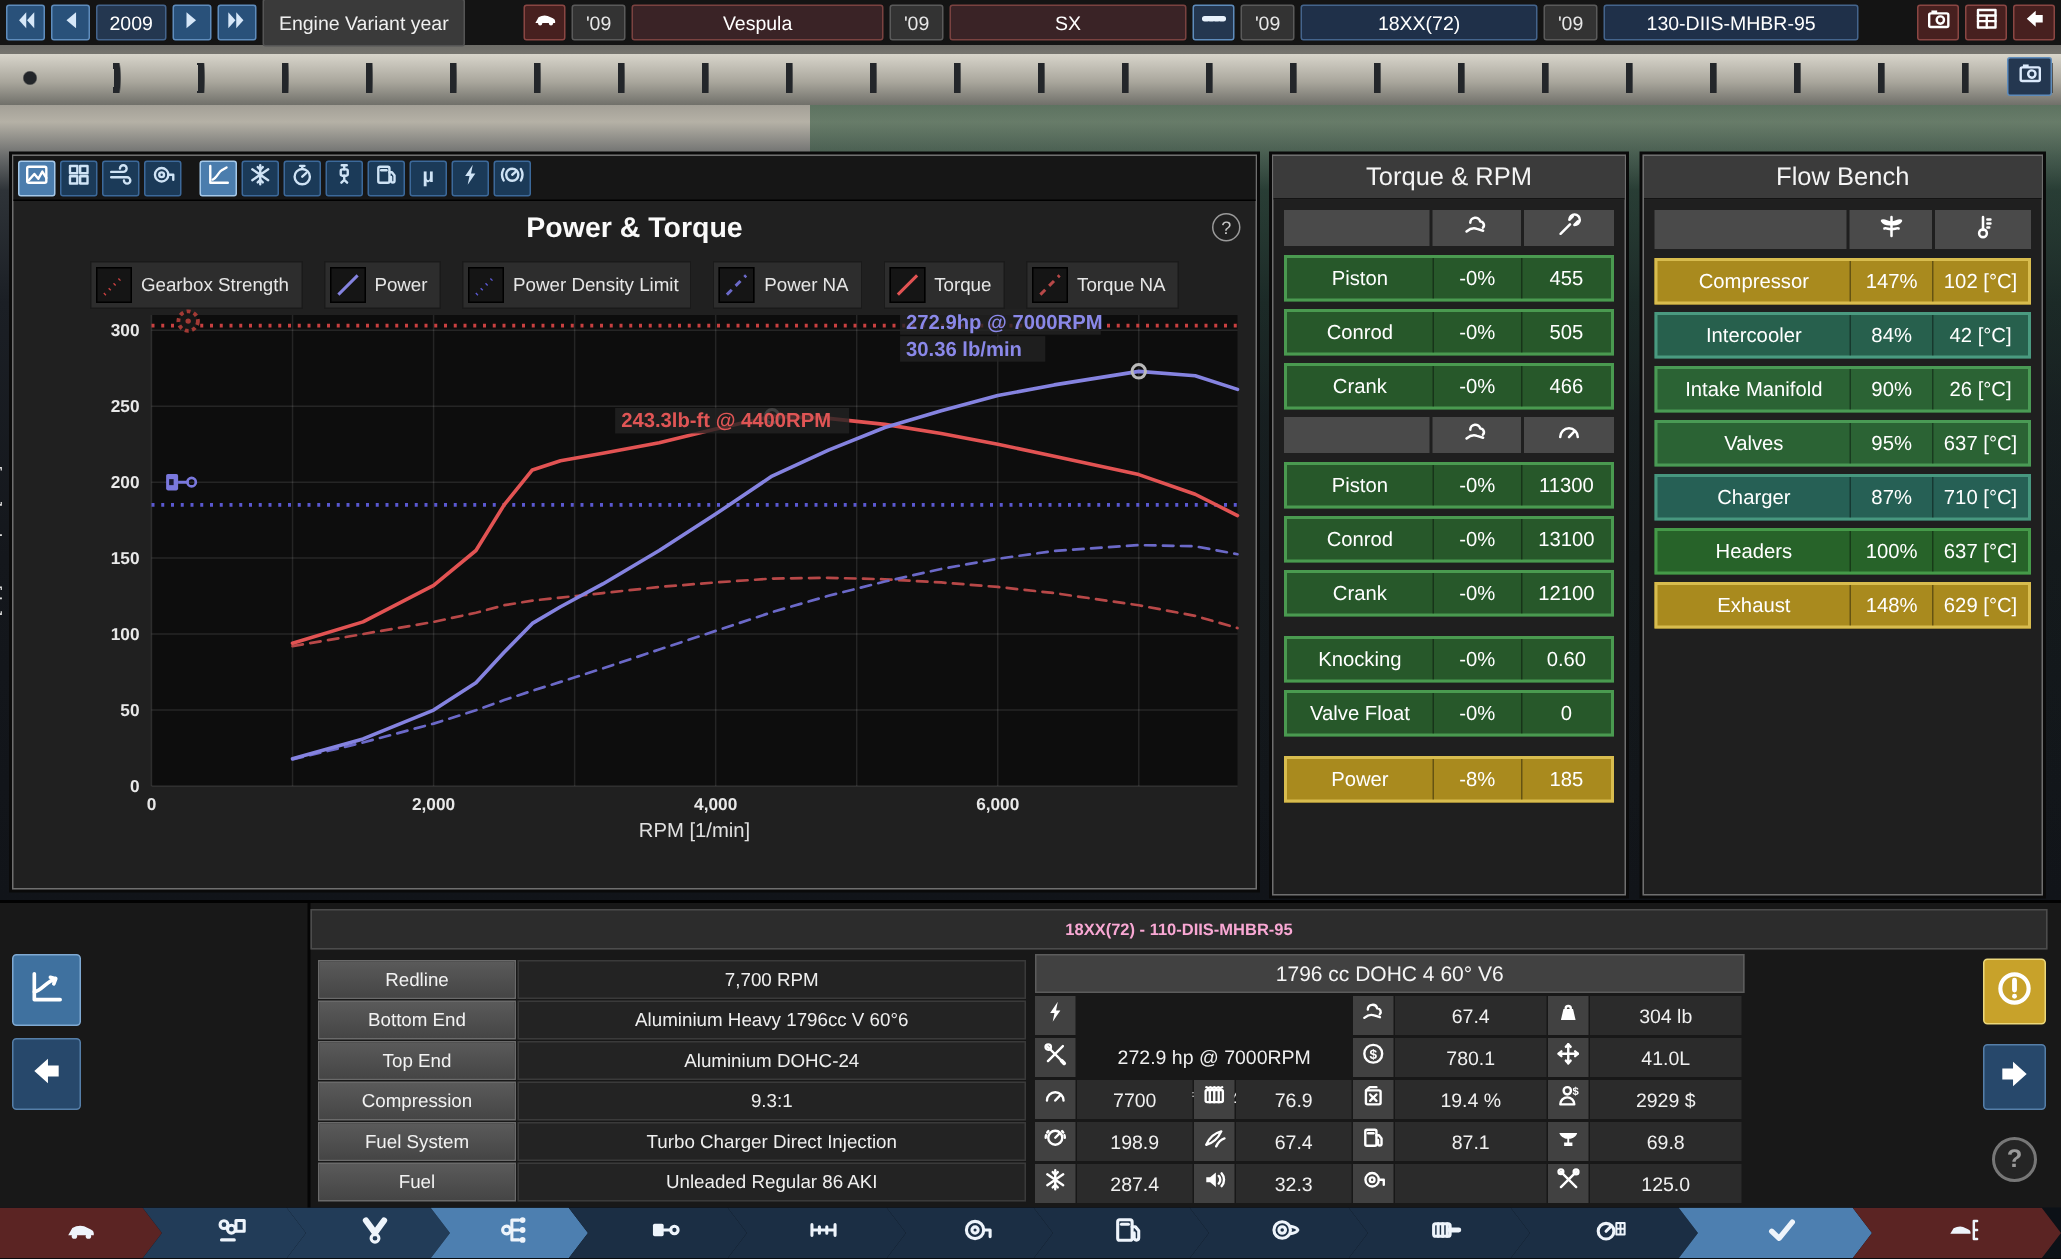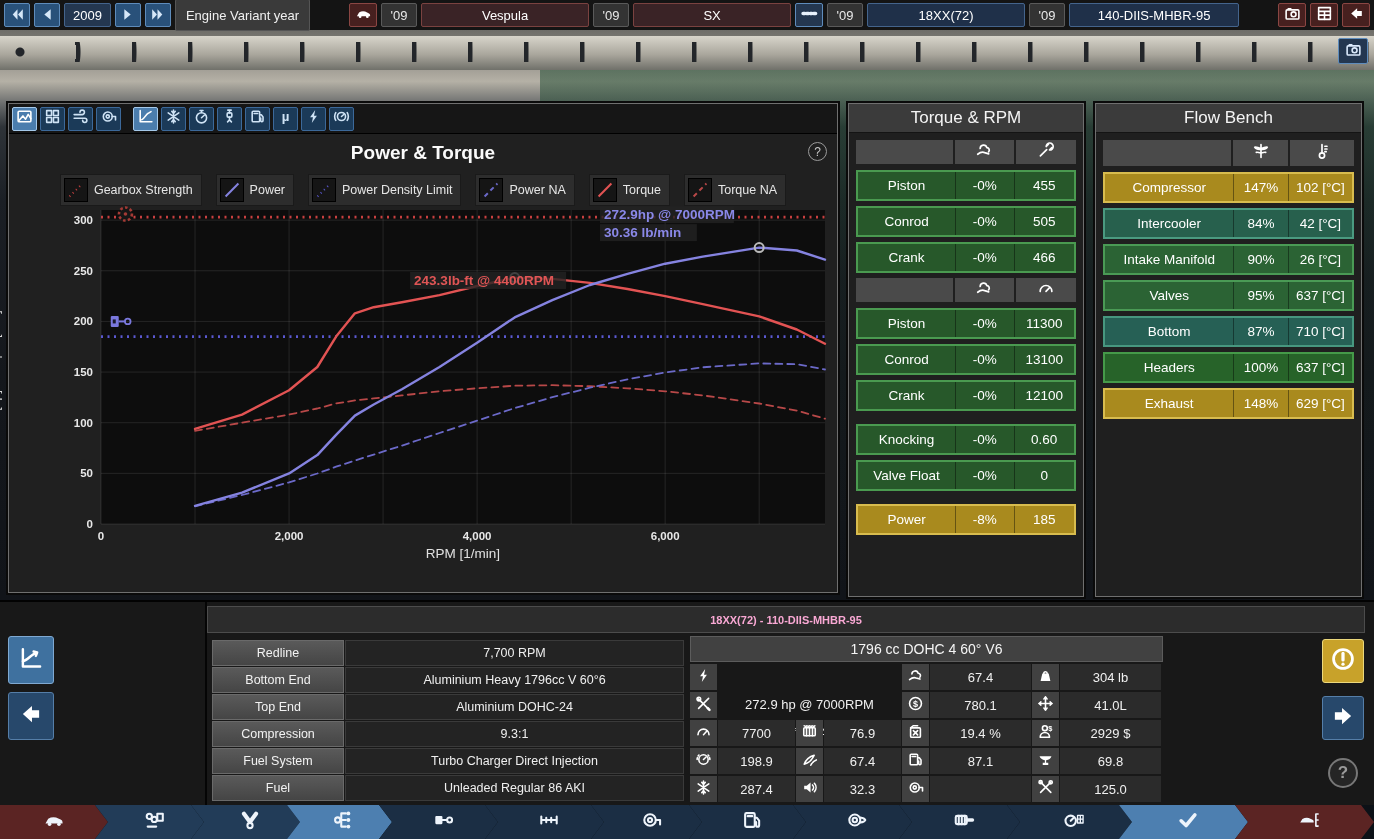--- a/index.html
+++ b/index.html
@@ -163,21 +163,21 @@
     <div class="tb-year">'09</div>
     <div class="tb-field maroon" style="width:158px">SX</div>
     <div class="tb-ico blue">
         <span><svg viewBox="0 0 16 16" fill="none" stroke="currentColor" stroke-width="1.5" stroke-linecap="round" stroke-linejoin="round">
             <path d="M2 8 h1.8 M5.3 8 h1.8 M8.6 8 h1.8 M11.9 8 h1.8" stroke-width="3.4"></path>
           </svg></span>
       </div>
     <div class="tb-year">'09</div>
     <div class="tb-field navy" style="width:158px">18XX(72)</div>
     <div class="tb-year">'09</div>
-    <div class="tb-field navy" style="width:170px">140-DIIS-MHBR-95</div>
+    <div class="tb-field navy" style="width:170px">130-DIIS-MHBR-95</div>
     <div class="spacer"></div>
     <div class="tb-ico red">
         <span><svg viewBox="0 0 16 16" fill="none" stroke="currentColor" stroke-width="1.5" stroke-linecap="round" stroke-linejoin="round">
             <rect x="2" y="4.6" width="12" height="8.6" rx="1"></rect>
             <circle cx="9" cy="8.8" r="2.3"></circle>
             <rect x="3.4" y="2.8" width="3.6" height="1.8" fill="currentColor" stroke="none"></rect>
           </svg></span>
       </div>
     <div class="tb-ico red">
         <span><svg viewBox="0 0 16 16" fill="none" stroke="currentColor" stroke-width="1.5" stroke-linecap="round" stroke-linejoin="round">
@@ -503,21 +503,21 @@
           <div class="dcell" style="width: 52%;">Intake Manifold</div>
           <div class="dcell" style="width: 22%;">90%</div>
           <div class="dcell" style="width: 26%;">26 [°C]</div>
         </div>
         <div class="drow tone-green2">
           <div class="dcell" style="width: 52%;">Valves</div>
           <div class="dcell" style="width: 22%;">95%</div>
           <div class="dcell" style="width: 26%;">637 [°C]</div>
         </div>
         <div class="drow tone-teal2">
-          <div class="dcell" style="width: 52%;">Bottom</div>
+          <div class="dcell" style="width: 52%;">Charger</div>
           <div class="dcell" style="width: 22%;">87%</div>
           <div class="dcell" style="width: 26%;">710 [°C]</div>
         </div>
         <div class="drow tone-green3">
           <div class="dcell" style="width: 52%;">Headers</div>
           <div class="dcell" style="width: 22%;">100%</div>
           <div class="dcell" style="width: 26%;">637 [°C]</div>
         </div>
         <div class="drow tone-gold">
           <div class="dcell" style="width: 52%;">Exhaust</div>

